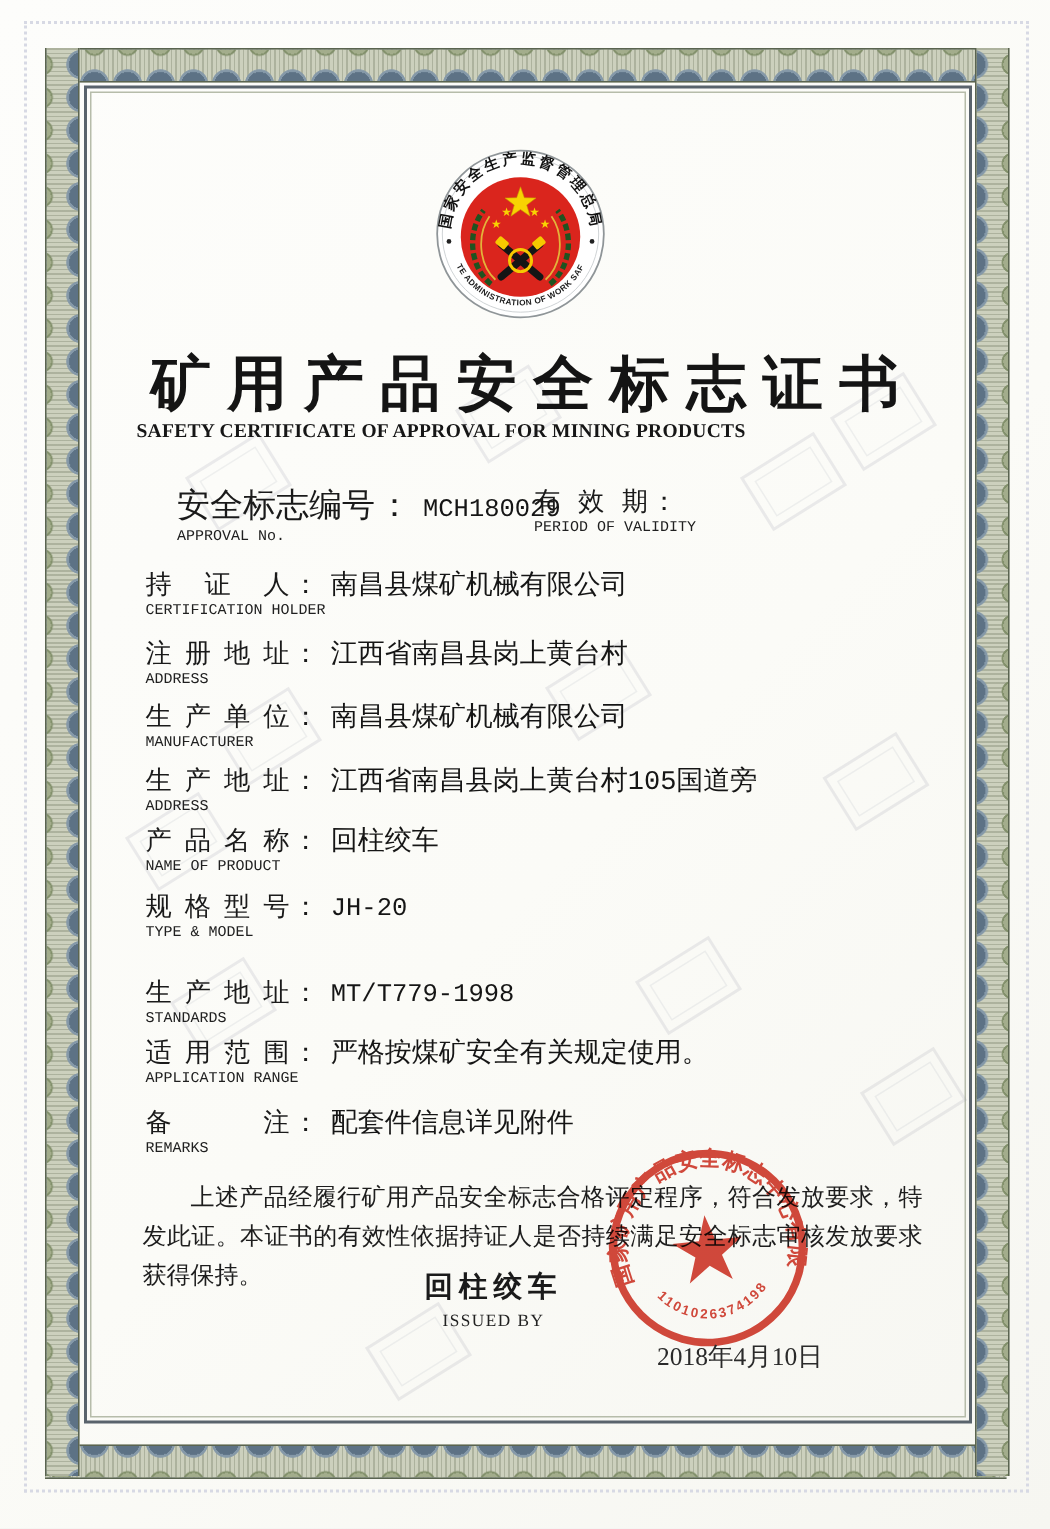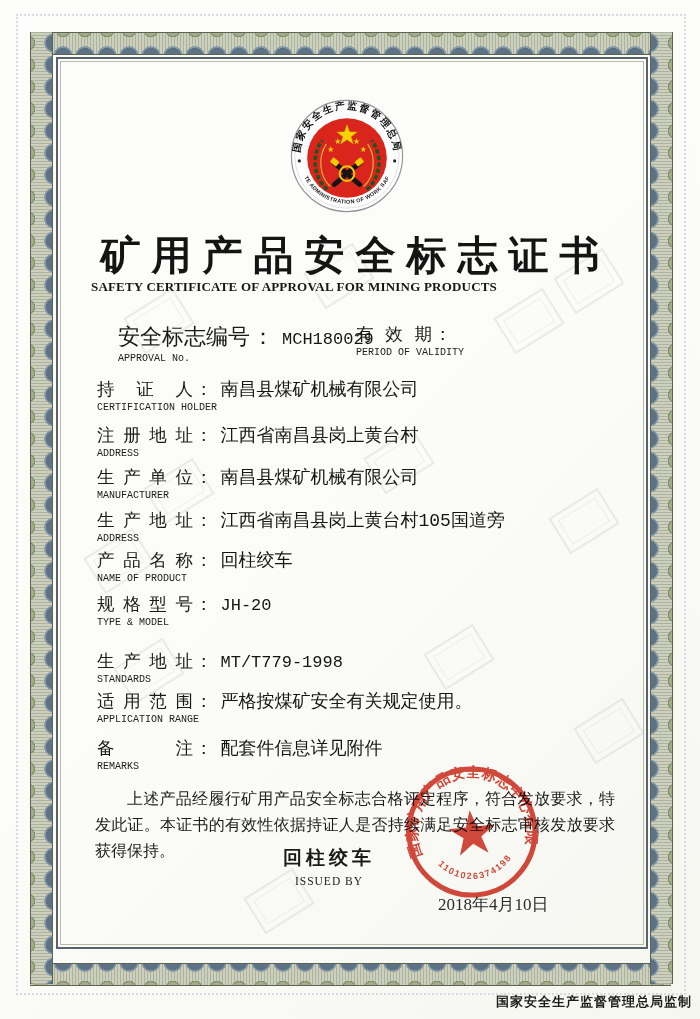--- a/index.html
+++ b/index.html
@@ -207,15 +207,14 @@
       <textPath href="#sealTop" startOffset="50%" text-anchor="middle">安标国家矿用产品安全标志中心有限公司</textPath>
     </text>
     <text font-size="9" font-weight="700" fill="#d23a2c" letter-spacing="1.6" font-family="'Liberation Sans',sans-serif">
       <textPath href="#sealBot" startOffset="50%" text-anchor="middle">1101026374198</textPath>
     </text>
     <path d="M70,50 L75.5,66.9 93.3,66.9 78.9,77.4 84.4,94.3 70,83.9 55.6,94.3 61.1,77.4 46.7,66.9 64.5,66.9 Z" fill="#d23a2c"></path>
   </svg>
 
   <div class="issue-date">2018年4月10日</div>
 
-  <div class="footer-note">国家安全生产监督管理总局监制</div>
 
 </div>
 
 </body></html>

